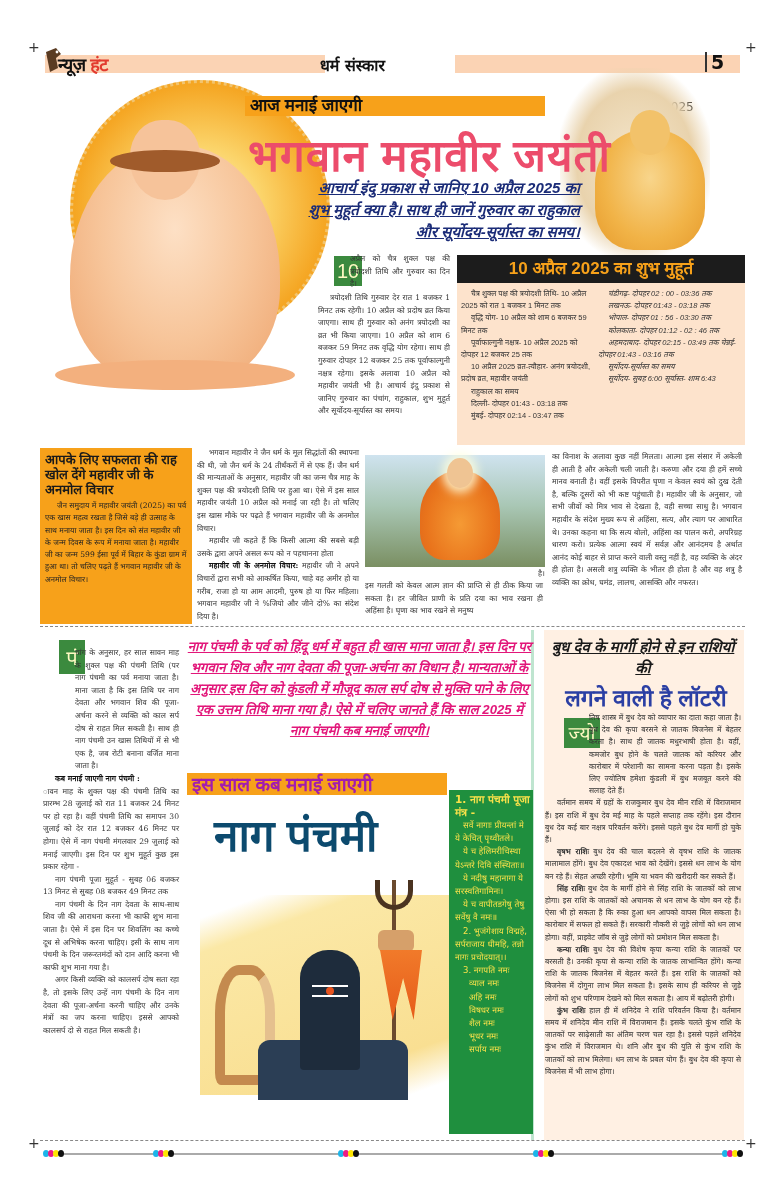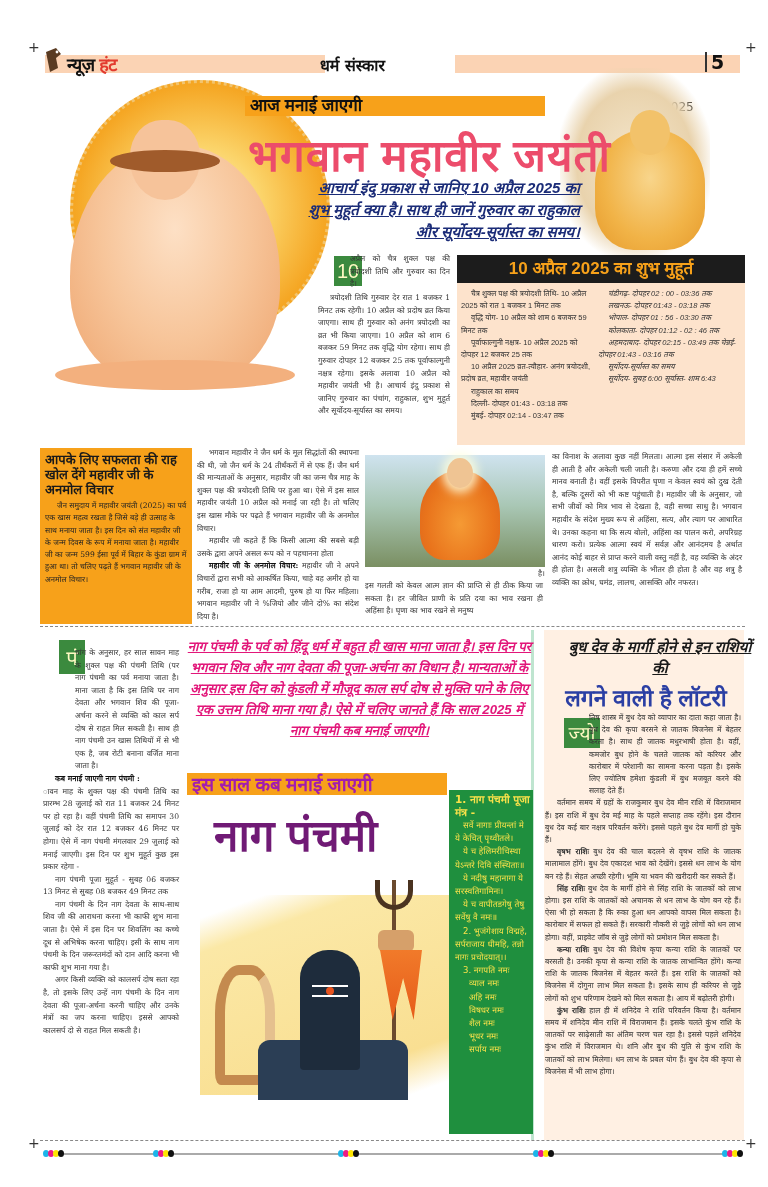--- a/index.html
+++ b/index.html
@@ -5,21 +5,21 @@
   * { box-sizing: border-box; margin: 0; padding: 0; }
   html, body { width: 768px; height: 1187px; background: #ffffff; overflow: hidden; }
   body { position: relative; font-family: "DejaVu Sans", sans-serif; color: #222; }
   .abs { position: absolute; }
 
   
   .crop { position: absolute; color: #333; font-size: 14px; line-height: 14px; font-family: "DejaVu Sans", sans-serif; }
 
   
   .hdr-band { position: absolute; top: 55px; height: 18px; background: #fbd3b4; }
-  .logo-text { position: absolute; left: 58px; top: 52px; font-size: 18px; font-weight: bold; color: #111; font-family: "Liberation Sans", sans-serif; letter-spacing: -0.5px; margin-left: 9px; }
+  .logo-text { position: absolute; left: 58px; top: 52px; font-size: 18px; font-weight: bold; color: #111; font-family: "Liberation Sans", sans-serif; letter-spacing: -0.5px; }
   .logo-text .red { color: #e23a2e; }
   .section-title { position: absolute; left: 320px; top: 54px; font-size: 16px; font-weight: bold; color: #111; }
   .date-text { position: absolute; left: 620px; top: 60px; font-size: 12px; color: #222; margin-top: 38px; }
   .page-num { position: absolute; left: 705px; top: 52px; font-size: 19px; font-weight: bold; color: #111; border-left: 2px solid #333; padding-left: 4px; line-height: 20px; }
 
   
   .sun { position: absolute; left: 70px; top: 80px; width: 260px; height: 260px; border-radius: 50%;
          background: radial-gradient(circle, #fff4c8 0%, #fbd46a 35%, #f5a623 70%, #f7b347 100%);
          border: 3px dotted #f2c46f; }
   .mahavir-body { position: absolute; left: 70px; top: 145px; width: 210px; height: 240px;
@@ -69,40 +69,40 @@
 
   
   .hrule { position: absolute; height: 0; border-top: 1px dashed #888; }
 
   
   .lower-bg-green { position: absolute; left: 531px; top: 630px; width: 3px; height: 510px; background: #bfe5d0; }
   .lower-right-bg { position: absolute; left: 544px; top: 630px; width: 200px; height: 510px; background: #fff0e3; }
   .pink-quote { position: absolute; left: 187px; top: 636px; width: 345px; text-align: center; font-size: 13.2px; line-height: 21px; font-weight: bold; font-style: italic; color: #e2177a; text-decoration: underline; font-family: "Liberation Sans", sans-serif; }
   .np-kicker-bar { position: absolute; left: 187px; top: 773px; width: 260px; height: 22px; background: #f7a11a; }
   .np-kicker { position: absolute; left: 192px; top: 771px; font-size: 19px; font-weight: bold; color: #a21caf; font-family: "Liberation Sans", sans-serif; white-space: nowrap; }
-  .np-title { position: absolute; left: 214px; top: 804px; font-size: 44px; font-weight: bold; color: #701a75; font-family: "Liberation Sans", sans-serif; white-space: nowrap; }
+  .np-title { position: absolute; left: 214px; top: 804px; font-size: 44px; font-weight: bold; color: #0c4a6e; font-family: "Liberation Sans", sans-serif; white-space: nowrap; }
   .shiva-bg { position: absolute; left: 200px; top: 895px; width: 250px; height: 200px;
               background: linear-gradient(160deg, rgba(255,255,255,0) 8%, #fbe8a6 20%, #f9df92 80%, rgba(255,255,255,0) 95%); }
   .lingam { position: absolute; left: 300px; top: 950px; width: 60px; height: 120px; background: #1e2c3c; border-radius: 28px 28px 4px 4px; }
   .lingam-base { position: absolute; left: 258px; top: 1040px; width: 150px; height: 60px; background: #2b3e55; border-radius: 12px 12px 0 0; }
   .tilak { position: absolute; left: 312px; top: 985px; width: 36px; height: 12px; border-top: 2px solid #fff; border-bottom: 2px solid #fff; }
   .tilak-dot { position: absolute; left: 326px; top: 987px; width: 8px; height: 8px; background: #e8541f; border-radius: 50%; }
   .snake { position: absolute; left: 215px; top: 965px; width: 60px; height: 120px; border: 10px solid #c48a4e; border-right-color: #e5c08e; border-radius: 40% 40% 10% 10%; }
   .trishul { position: absolute; left: 392px; top: 880px; width: 4px; height: 215px; background: #6b4a2e; }
   .trishul-top { position: absolute; left: 375px; top: 880px; width: 38px; height: 30px; border: 5px solid #4a3320; border-top: none; border-radius: 0 0 20px 20px; }
   .damru { position: absolute; left: 378px; top: 930px; width: 36px; height: 22px; background: #d6a06a; border-radius: 6px; }
   .flag { position: absolute; left: 380px; top: 950px; width: 42px; height: 70px; background: linear-gradient(180deg, #f17a2a, #e65c1a); clip-path: polygon(0 0, 100% 0, 80% 100%, 55% 40%, 30% 100%); }
 
   .green-box { position: absolute; left: 449px; top: 790px; width: 84px; height: 344px; background: #1f8f3e; }
   .green-text { position: absolute; left: 455px; top: 793px; width: 75px; color: #f8e14a; font-size: 8.5px; line-height: 13.2px; font-family: "DejaVu Sans", sans-serif; }
   .green-text .gh { font-weight: bold; font-size: 10.5px; line-height: 13px; }
   .green-text p { text-indent: 8px; }
   .green-text p.ind2 { text-indent: 14px; }
 
-  .right-head { position: absolute; left: 545px; top: 636px; width: 196px; text-align: center; font-size: 15px; line-height: 21px; font-weight: bold; font-style: italic; color: #1a1a1a; text-decoration: underline; font-family: "Liberation Sans", sans-serif; margin-left: 17px; }
+  .right-head { position: absolute; left: 545px; top: 636px; width: 196px; text-align: center; font-size: 15px; line-height: 21px; font-weight: bold; font-style: italic; color: #1a1a1a; text-decoration: underline; font-family: "Liberation Sans", sans-serif; }
   .right-title { position: absolute; left: 548px; top: 681px; width: 196px; text-align: center; font-size: 23px; font-weight: bold; color: #2b3fa4; font-family: Liberation Sans, sans-serif; white-space: nowrap; }
 
   .rheight { position: absolute; left: 545px; top: 712px; width: 196px; font-size: 7.5px; line-height: 12.2px; color: #333; font-family: "DejaVu Serif", serif; text-align: justify; }
   .rheight p { text-indent: 12px; }
 
   
   .reg-line { position: absolute; top: 1153px; left: 45px; width: 695px; height: 2px; background: #aaa; }
   .reg { position: absolute; top: 1150px; display: flex; gap: 0px; }
   .reg span { width: 6px; height: 7px; border-radius: 50%; display: inline-block; margin-right: -1px; }
   .c-c { background: #1cb5ea; } .c-m { background: #ec1b86; } .c-y { background: #ffe600; } .c-k { background: #111; }

